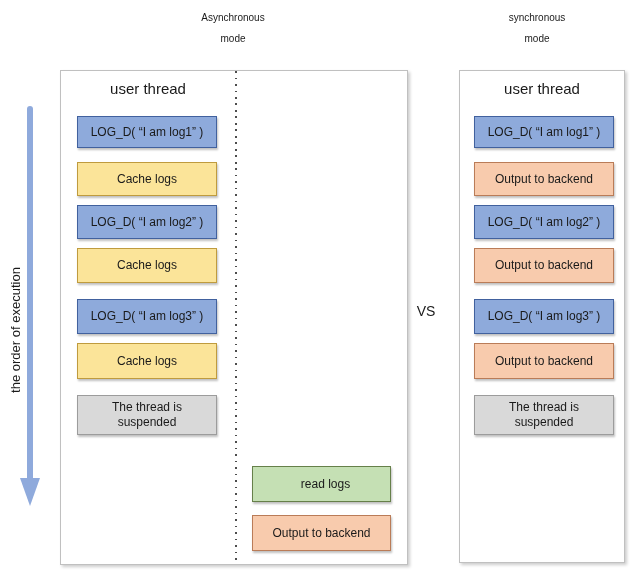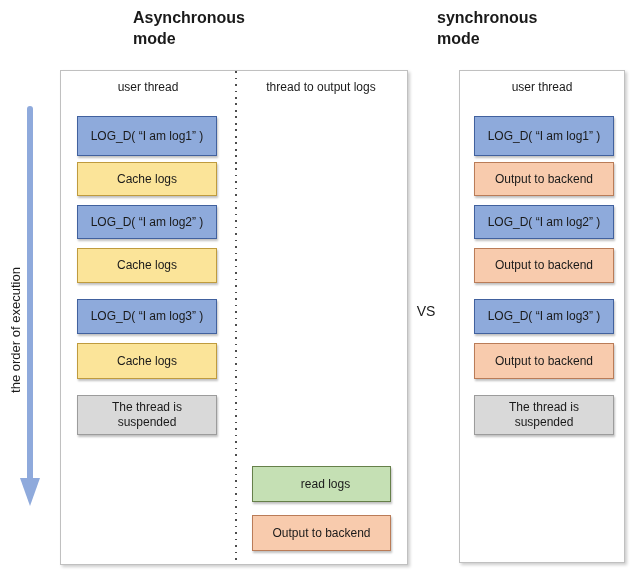--- a/index.html
+++ b/index.html
@@ -10,53 +10,53 @@
     --gray-fill:#D9D9D9; --gray-border:#9C9C9C;
     --arrow-color:#8FAADC; --panel-border:#C0C0C0; --text-color:#1A1A1A;
   }
   html,body{margin:0;padding:0;background:#fff;}
   #stage{
     position:relative;width:635px;height:573px;background:#fff;
     font-family:"Liberation Sans",sans-serif;color:var(--text-color);
     overflow:hidden;
   }
   .title{
-    position:absolute;top:7px;width:200px;text-align:left;
-    font-size:16px;line-height:21px;font-weight:bold;
+    position:absolute;top:7px;width:200px;text-align:center;
+    font-size:10px;line-height:21px;
   }
   .title-async{left:133px;}
   .title-sync{left:437px;}
   .panel{
     position:absolute;top:70px;background:#fff;
     border:1px solid var(--panel-border);
     box-shadow:2px 2px 3px rgba(0,0,0,0.20);
     box-sizing:border-box;
   }
   .panel-async{left:60px;width:348px;height:495px;}
   .panel-sync{left:459px;width:166px;height:493px;}
   .col-header{
-    position:absolute;top:9px;font-size:12px;text-align:center;
+    position:absolute;top:9px;font-size:15px;text-align:center;
   }
   .hdr-user-async{left:0;width:174px;}
   .hdr-output{left:174px;width:172px;}
   .hdr-user-sync{left:0;width:164px;}
   .divider{
     position:absolute;left:174px;top:0;width:1.5px;height:100%;
     background-image:repeating-linear-gradient(to bottom,#4D4D4D 0 1.5px,transparent 1.5px 6.5px);
   }
   .fbox{
     position:absolute;width:140px;box-sizing:border-box;
     display:flex;align-items:center;justify-content:center;text-align:center;
     font-size:12px;line-height:15px;
     border:1.5px solid;box-shadow:1px 1.5px 2px rgba(0,0,0,0.25);
   }
   .col-user-async .fbox{left:16px;}
   .panel-sync .fbox{left:14px;}
   .col-output .fbox{left:191px;width:139px;}
-  .r1{top:45px;height:40px;}
+  .r1{top:45px;height:32px;}
   .r2{top:91px;height:34px;}
   .r3{top:134px;height:34px;text-align:center;}
   .r4{top:177px;height:35px;}
   .r5{top:228px;height:35px;}
   .r6{top:272px;height:36px;}
   .r7{top:324px;height:40px;padding:0 12px;}
   .r-read{top:395px;height:36px;}
   .r-out{top:444px;height:36px;}
   .box-blue{background:var(--blue-fill);border-color:var(--blue-border);}
   .box-yellow{background:var(--yellow-fill);border-color:var(--yellow-border);}
@@ -97,21 +97,20 @@
     <div>mode</div>
   </div>
 
   <div class="arrow-line"></div>
   <div class="arrow-head"></div>
   <div class="axis-label">the order of execution</div>
 
   <div class="panel panel-async">
     <div class="divider"></div>
     <div class="col-header hdr-user-async">user thread</div>
-    <div class="col-header hdr-output">thread to output logs</div>
 
     <div class="col-user-async">
       <div class="fbox box-blue r1">LOG_D( “I am log1” )</div>
       <div class="fbox box-yellow r2">Cache logs</div>
       <div class="fbox box-blue r3">LOG_D( “I am log2” )</div>
       <div class="fbox box-yellow r4">Cache logs</div>
       <div class="fbox box-blue r5">LOG_D( “I am log3” )</div>
       <div class="fbox box-yellow r6">Cache logs</div>
       <div class="fbox box-gray r7">The thread is suspended</div>
     </div>

